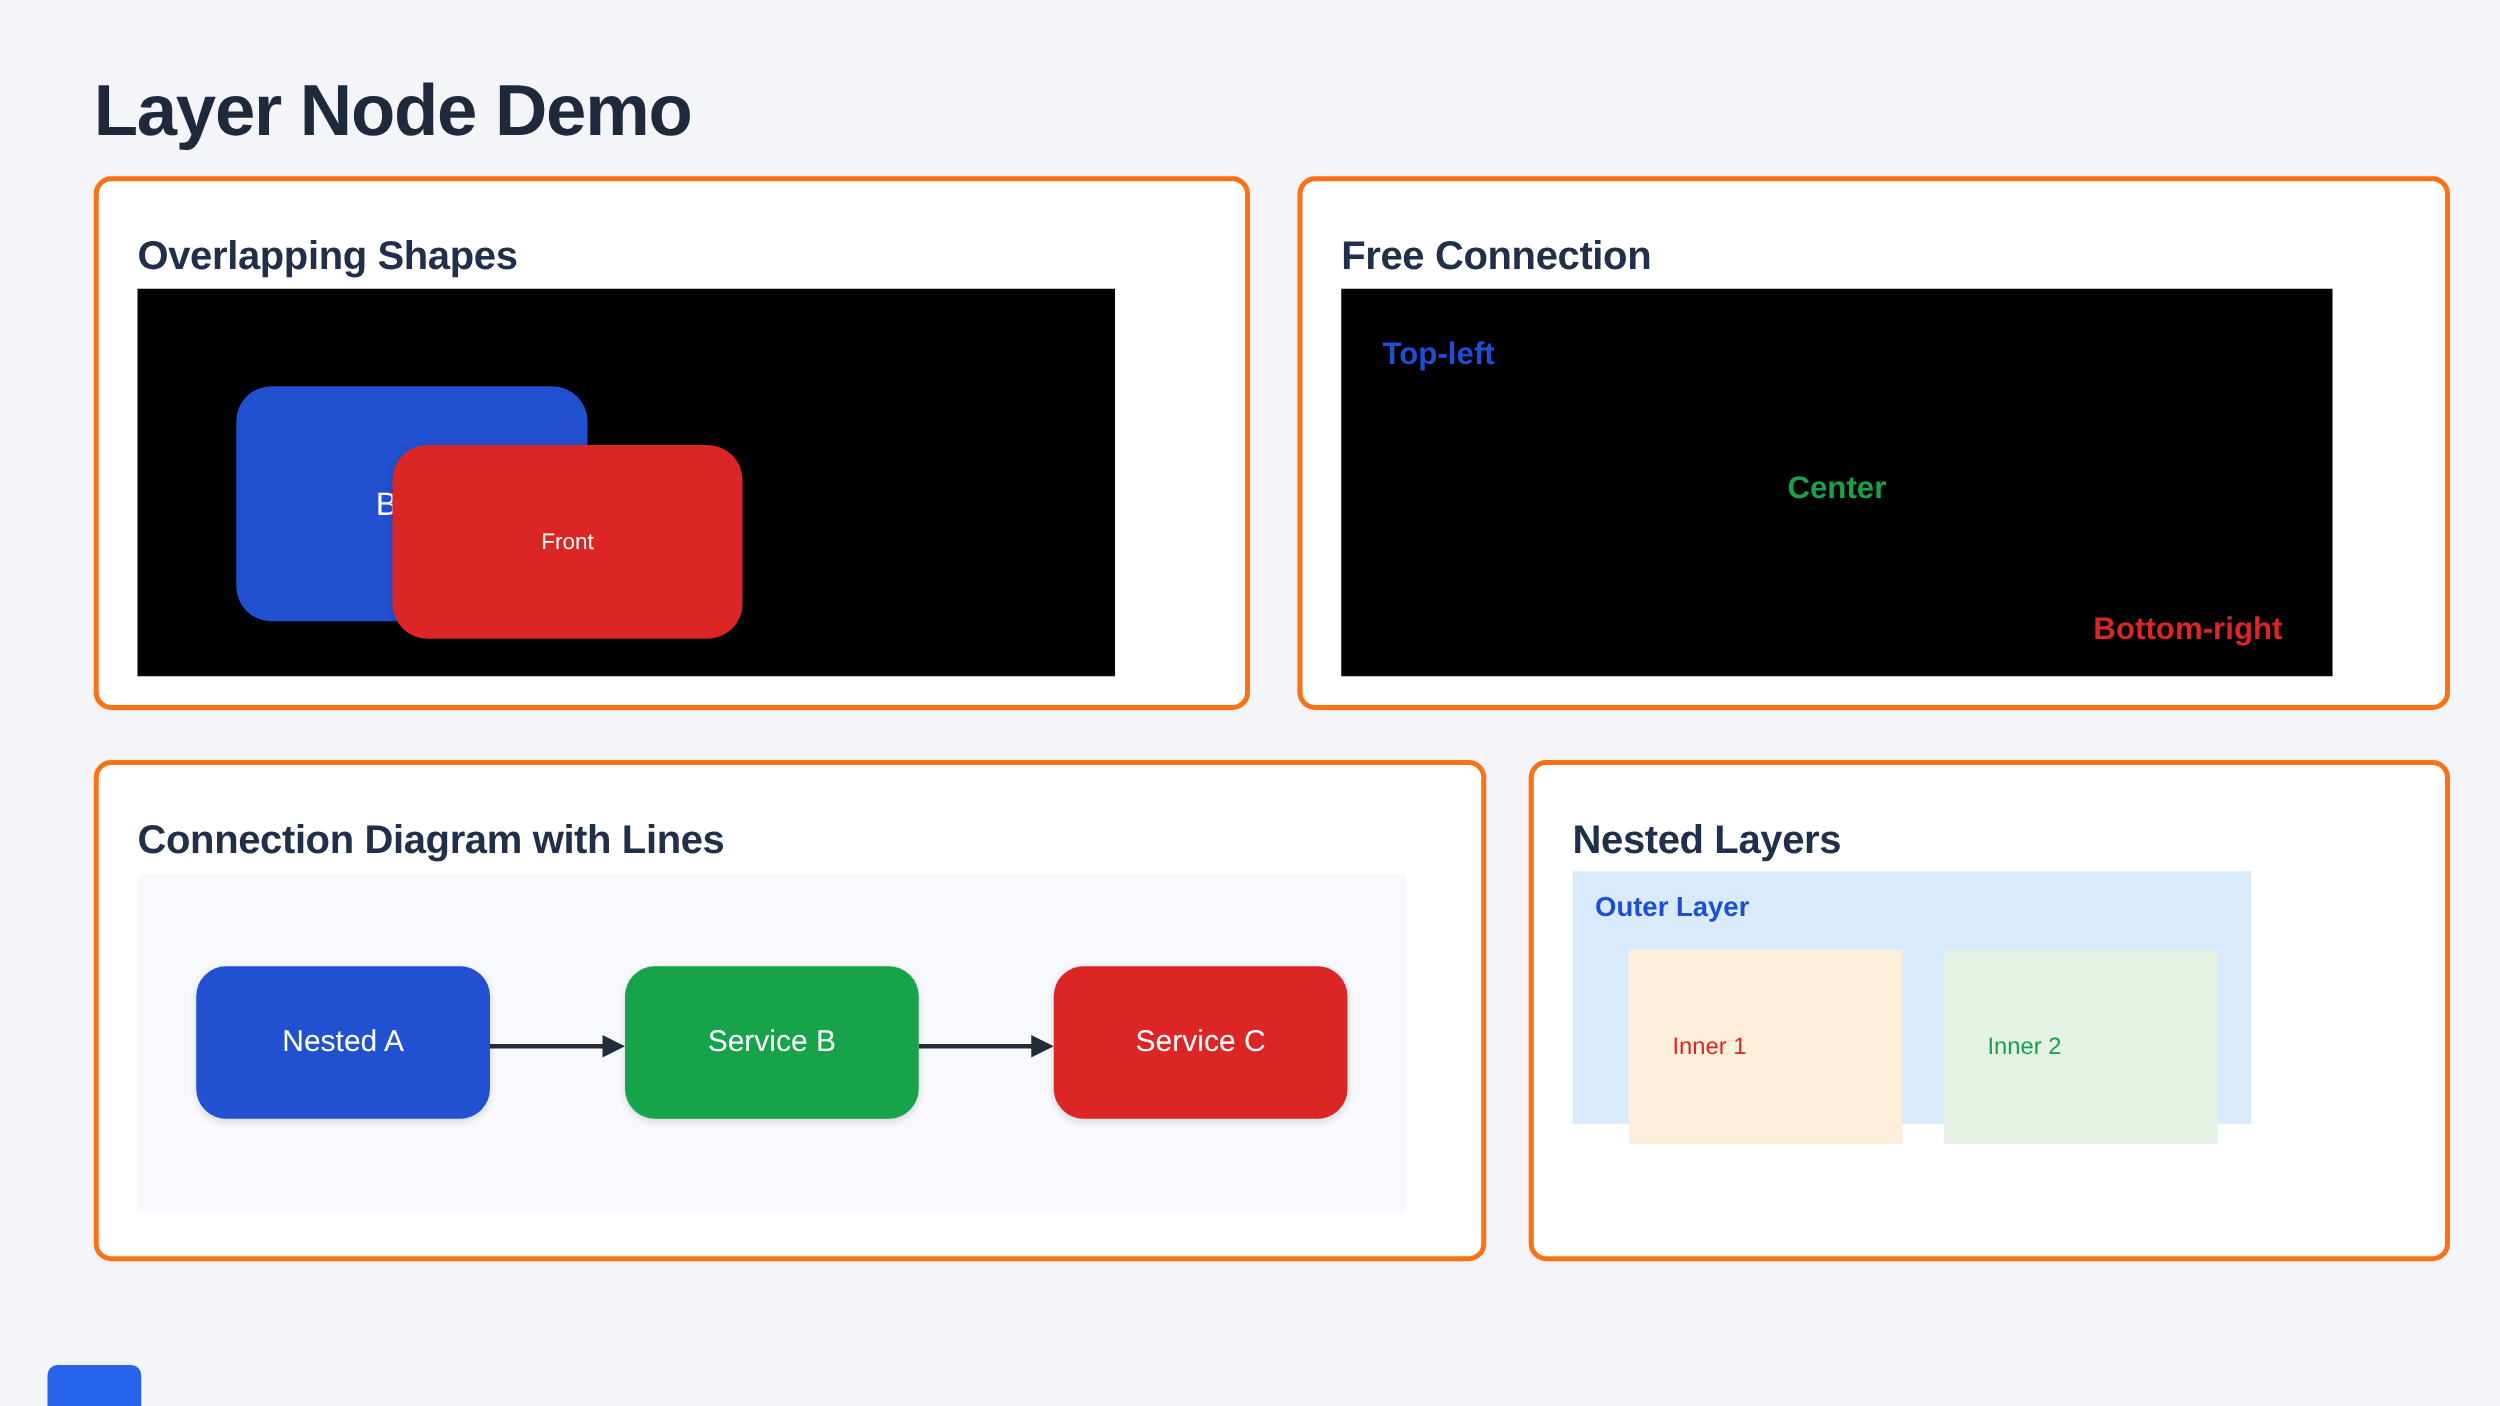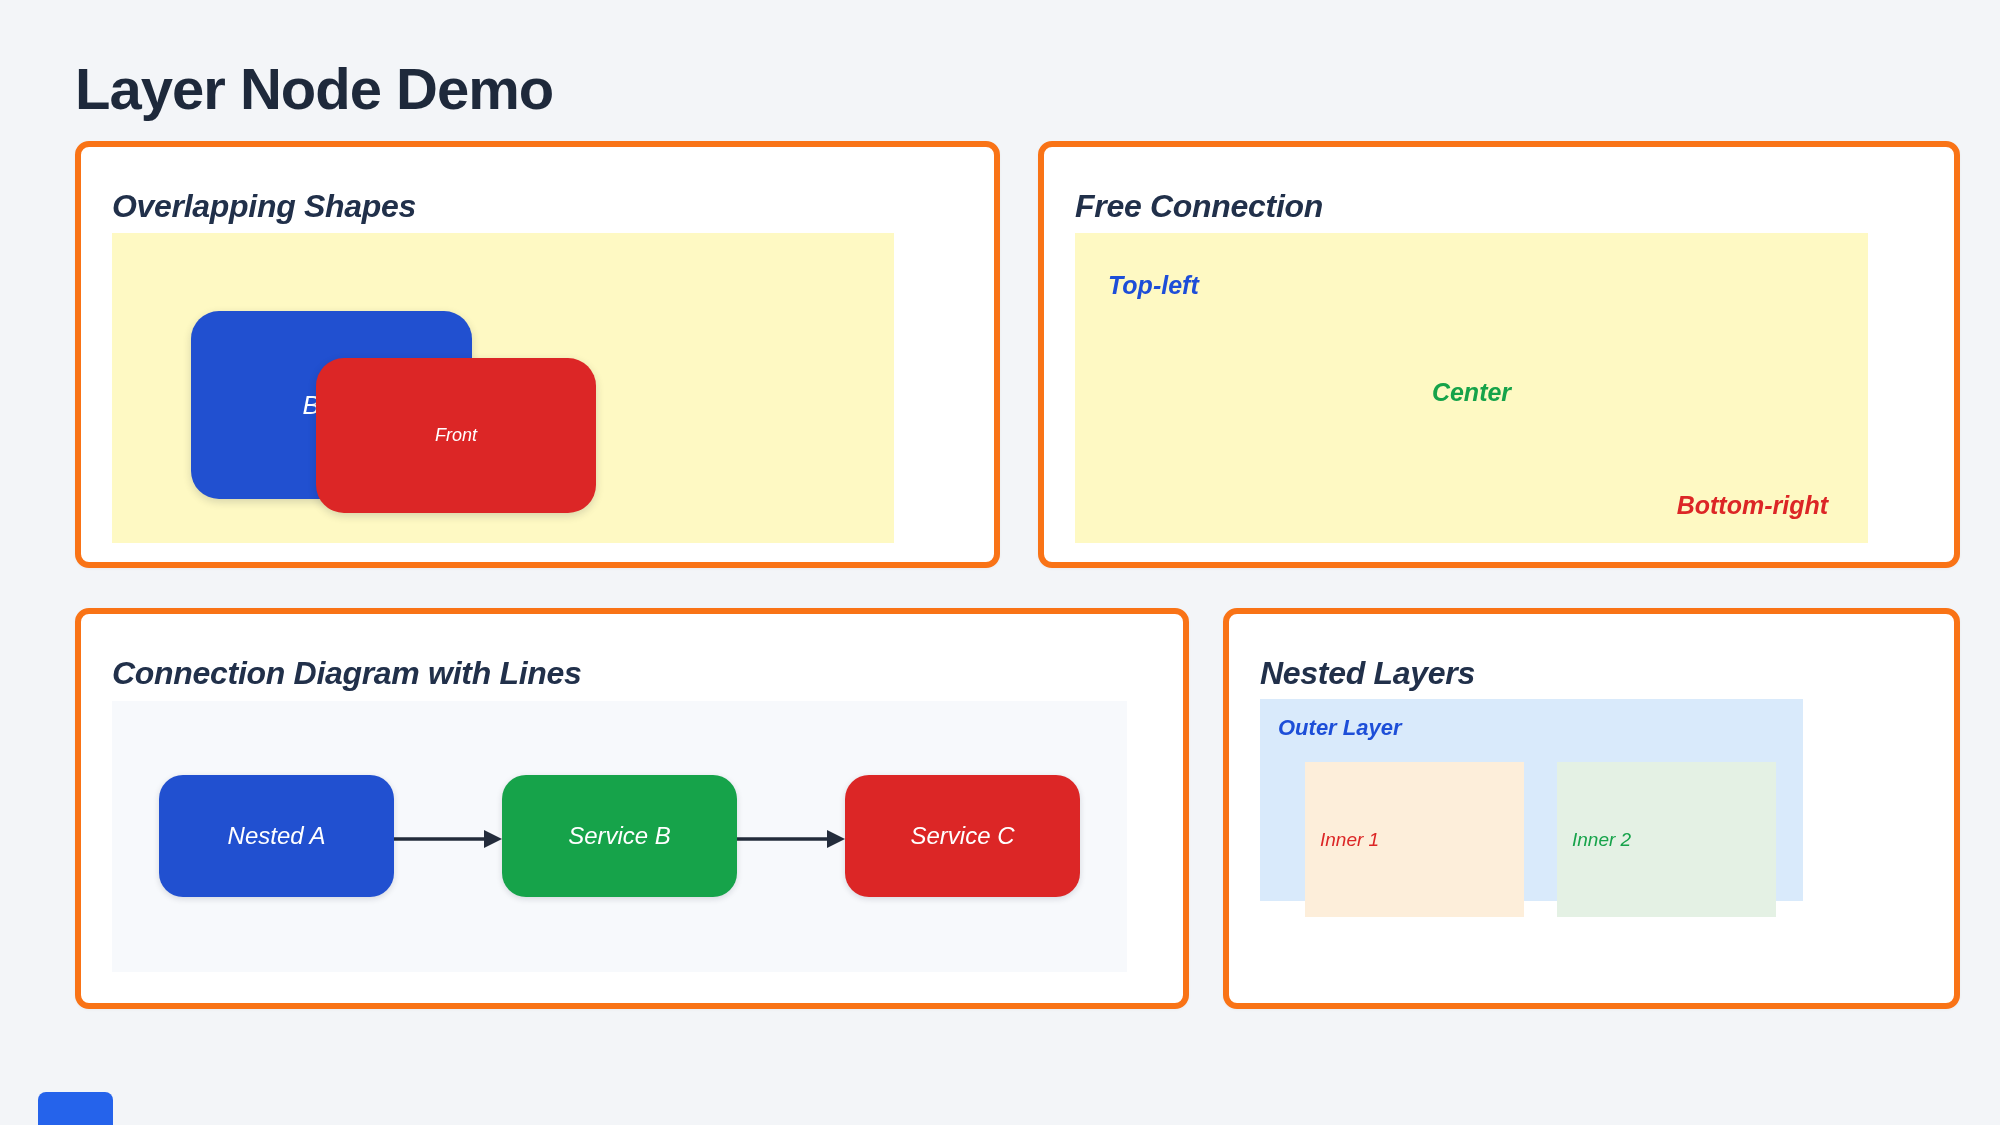--- a/index.html
+++ b/index.html
@@ -8,35 +8,34 @@
     background:#f3f5f8;
     font-family:"Liberation Sans","DejaVu Sans",sans-serif;
     color:#1e293b;
   }
   .page-title{
     position:absolute;left:75px;top:60px;margin:0;
     font-size:58px;font-weight:800;letter-spacing:-1px;color:#1e293b;line-height:1;
   }
   .card{
     position:absolute;background:#ffffff;
-    border:6px solid #f97316;border-radius:14px;
+    border:4px solid #f97316;border-radius:14px;
     box-shadow:0 1px 3px rgba(15,23,42,.04);
     box-sizing:border-box;
-    font-style:italic;
   }
   .card-1{left:75px;top:141px;width:925px;height:427px;}
   .card-2{left:1038px;top:141px;width:922px;height:427px;}
   .card-3{left:75px;top:608px;width:1114px;height:401px;}
   .card-4{left:1223px;top:608px;width:737px;height:401px;}
   .card h2{
     position:absolute;left:31px;top:42px;margin:0;
     font-size:32px;font-weight:700;color:#21304a;line-height:1.1;letter-spacing:-.3px;
   }
   .canvas{position:absolute;box-sizing:border-box;}
-  .canvas-gray{background:#fef9c3;}
+  .canvas-gray{background:#000000;}
   .canvas-1{left:31px;top:86px;width:782px;height:310px;}
   .canvas-2{left:31px;top:86px;width:793px;height:310px;}
   .canvas-3{left:31px;top:87px;width:1015px;height:271px;background:#f7f9fc;}
   .node{
     position:absolute;display:flex;align-items:center;justify-content:center;
     color:#ffffff;box-shadow:0 3px 8px rgba(15,23,42,.16);
   }
   .node-back{left:79px;top:78px;width:281px;height:188px;border-radius:28px;background:#2150d0;font-size:26px;z-index:1;}
   .node-front{left:204px;top:125px;width:280px;height:155px;border-radius:28px;background:#dc2626;font-size:18px;z-index:2;}
   .pos-label{position:absolute;font-weight:700;font-size:25px;line-height:1;}
@@ -49,21 +48,21 @@
   .service-c{left:733px;background:#dc2626;}
   .arrows{position:absolute;left:0;top:0;width:1015px;height:271px;pointer-events:none;}
   .outer-layer{
     position:absolute;left:31px;top:85px;width:543px;height:202px;background:#d9eafb;
   }
   .outer-layer-label{position:absolute;left:18px;top:18px;font-size:22px;font-weight:700;color:#1d4ed8;line-height:1;}
   .inner-box{
     position:absolute;top:63px;width:219px;height:155px;
     display:flex;align-items:center;font-size:19px;font-weight:500;
   }
-  .inner-box span{padding-left:15px;}
+  .inner-box span{padding-left:35px;}
   .inner-1{left:45px;background:#fdeeda;color:#dc2626;}
   .inner-2{left:297px;background:#e4f1e4;color:#16a34a;}
   .bottom-blue{
     position:absolute;left:38px;top:1092px;width:75px;height:44px;
     background:#2563eb;border-radius:8px;border:none;
   }
 </style>
 </head>
 <body>
 

